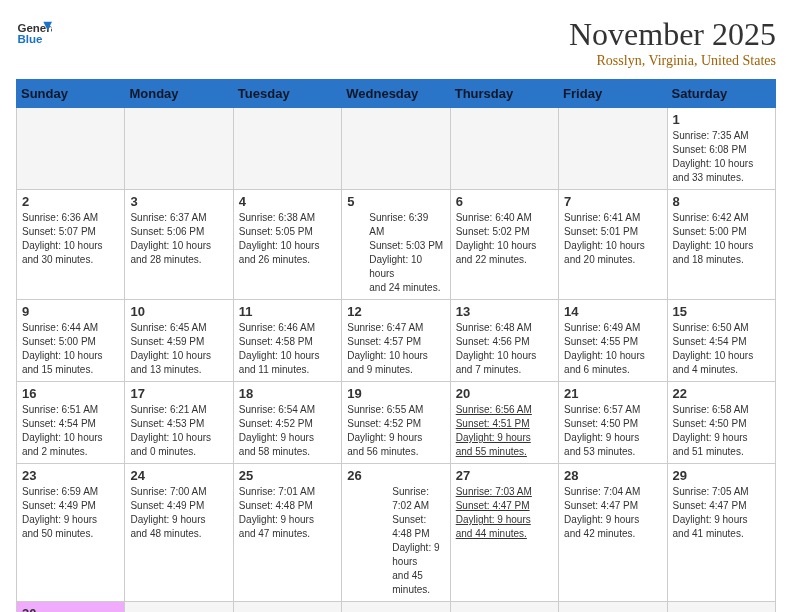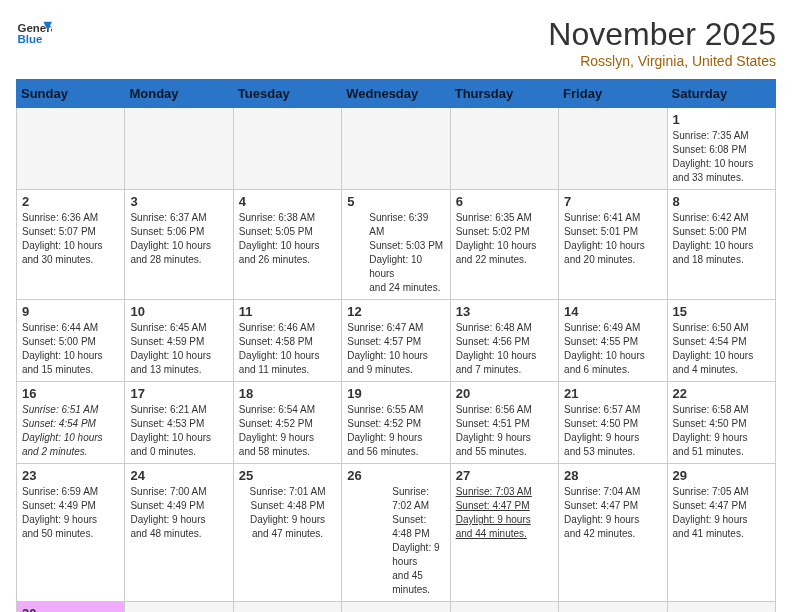--- a/index.html
+++ b/index.html
@@ -20,20 +20,21 @@
       display: flex;
       align-items: center;
       gap: 4px;
     }
     .logo-icon {
       width: 36px;
       height: 36px;
     }
     .title-area {
       text-align: right;
+      font-family: Liberation Serif, serif;
     }
     .month-title {
       font-size: 32px;
       font-weight: normal;
       color: #333;
     }
     .location {
       font-size: 14px;
       color: #a16207;
     }
@@ -152,21 +153,21 @@
         </td>
         <td>
           <span class="day-number">5</span>
           <div class="day-info" style="white-space: pre-line; margin-left: 22px;">Sunrise: 6:39 AM
 Sunset: 5:03 PM
 Daylight: 10 hours
 and 24 minutes.</div>
         </td>
         <td>
           <span class="day-number">6</span>
-          <div class="day-info" style="white-space: pre-line;">Sunrise: 6:35 AM
+          <div class="day-info" style="white-space: pre-line;">Sunrise: 6:40 AM
 Sunset: 5:02 PM
 Daylight: 10 hours
 and 22 minutes.</div>
         </td>
         <td>
           <span class="day-number">7</span>
           <div class="day-info" style="white-space: pre-line;">Sunrise: 6:41 AM
 Sunset: 5:01 PM
 Daylight: 10 hours
 and 20 minutes.</div>
@@ -226,21 +227,21 @@
           <span class="day-number">15</span>
           <div class="day-info" style="white-space: pre-line;">Sunrise: 6:50 AM
 Sunset: 4:54 PM
 Daylight: 10 hours
 and 4 minutes.</div>
         </td>
       </tr>
       <tr>
         <td>
           <span class="day-number">16</span>
-          <div class="day-info" style="white-space: pre-line; font-style: italic;">Sunrise: 6:51 AM
+          <div class="day-info" style="white-space: pre-line;">Sunrise: 6:51 AM
 Sunset: 4:54 PM
 Daylight: 10 hours
 and 2 minutes.</div>
         </td>
         <td>
           <span class="day-number">17</span>
           <div class="day-info" style="white-space: pre-line;">Sunrise: 6:21 AM
 Sunset: 4:53 PM
 Daylight: 10 hours
 and 0 minutes.</div>
@@ -254,21 +255,21 @@
         </td>
         <td>
           <span class="day-number">19</span>
           <div class="day-info" style="white-space: pre-line;">Sunrise: 6:55 AM
 Sunset: 4:52 PM
 Daylight: 9 hours
 and 56 minutes.</div>
         </td>
         <td>
           <span class="day-number">20</span>
-          <div class="day-info" style="white-space: pre-line;">Sunrise: 6:56 AM
+          <div class="day-info" style="white-space: pre-line; text-decoration: underline;">Sunrise: 6:56 AM
 Sunset: 4:51 PM
 Daylight: 9 hours
 and 55 minutes.</div>
         </td>
         <td>
           <span class="day-number">21</span>
           <div class="day-info" style="white-space: pre-line;">Sunrise: 6:57 AM
 Sunset: 4:50 PM
 Daylight: 9 hours
 and 53 minutes.</div>
@@ -291,21 +292,21 @@
         </td>
         <td>
           <span class="day-number">24</span>
           <div class="day-info" style="white-space: pre-line;">Sunrise: 7:00 AM
 Sunset: 4:49 PM
 Daylight: 9 hours
 and 48 minutes.</div>
         </td>
         <td>
           <span class="day-number">25</span>
-          <div class="day-info" style="white-space: pre-line; text-align: center;">Sunrise: 7:01 AM
+          <div class="day-info" style="white-space: pre-line;">Sunrise: 7:01 AM
 Sunset: 4:48 PM
 Daylight: 9 hours
 and 47 minutes.</div>
         </td>
         <td>
           <span class="day-number">26</span>
           <div class="day-info" style="white-space: pre-line; margin-left: 45px;">Sunrise: 7:02 AM
 Sunset: 4:48 PM
 Daylight: 9 hours
 and 45 minutes.</div>

